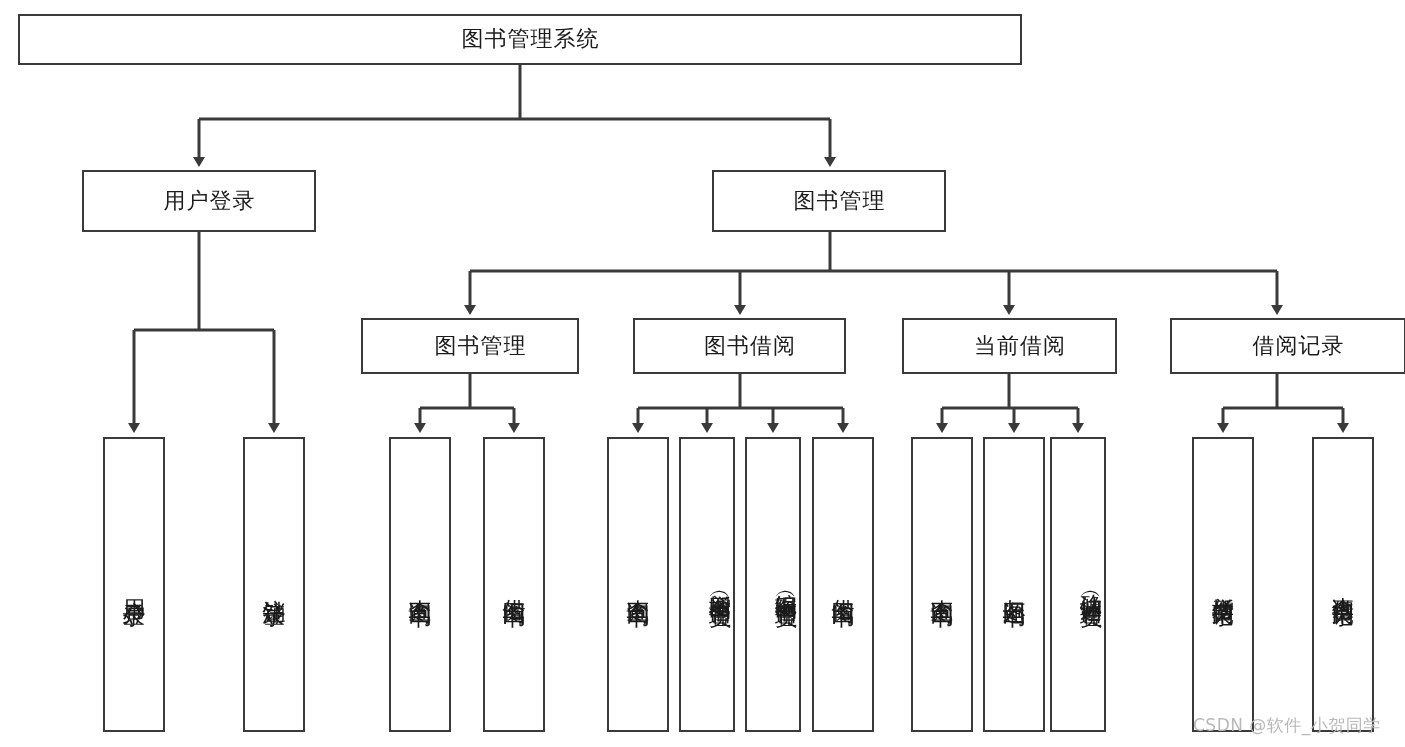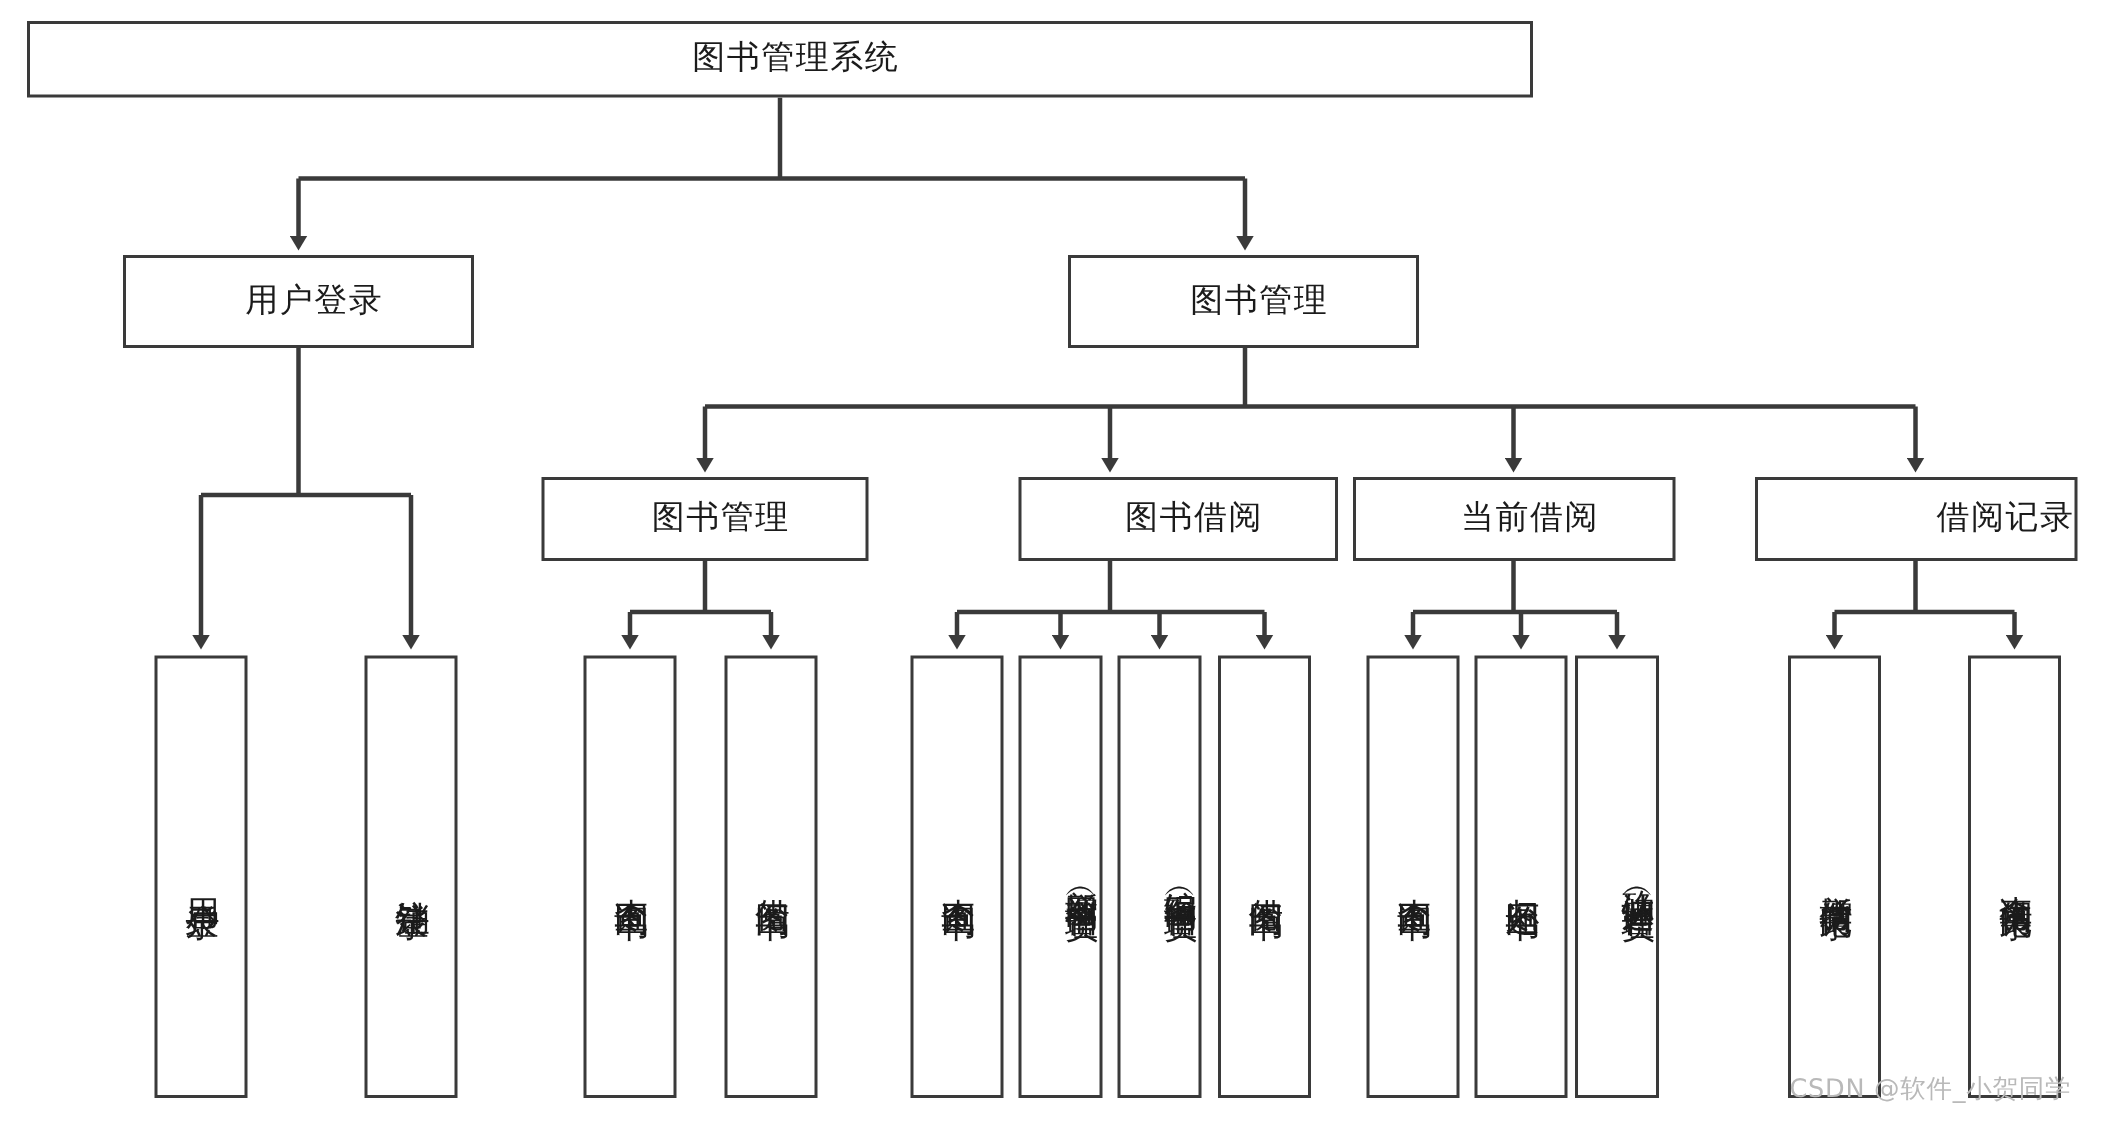--- a/index.html
+++ b/index.html
@@ -136,27 +136,27 @@
   <div class="node horiz" style="left:82px; top:170px; width:234px; height:62px;">
     <span>用户登录</span>
   </div>
   <div class="node horiz" style="left:712px; top:170px; width:234px; height:62px;">
     <span>图书管理</span>
   </div>
 
   <div class="node horiz" style="left:361px; top:318px; width:218px; height:56px;">
     <span>图书管理</span>
   </div>
-  <div class="node horiz" style="left:633px; top:318px; width:213px; height:56px;margin-left:46px;">
+  <div class="node horiz" style="left:633px; top:318px; width:213px; height:56px;">
     <span>图书借阅</span>
   </div>
   <div class="node horiz" style="left:902px; top:318px; width:215px; height:56px;">
     <span>当前借阅</span>
   </div>
-  <div class="node horiz" style="left:1170px; top:318px; width:215px; height:56px;justify-content:flex-end;">
+  <div class="node horiz" style="left:1170px; top:318px; width:236px; height:56px;">
     <span>借阅记录</span>
   </div>
 
   <div class="node vert" style="left:103px; top:437px; width:62px; height:295px;">
     <span class="vtext">用户登录</span>
   </div>
   <div class="node vert" style="left:243px; top:437px; width:62px; height:295px;">
     <span class="vtext">注销登录</span>
   </div>
 

